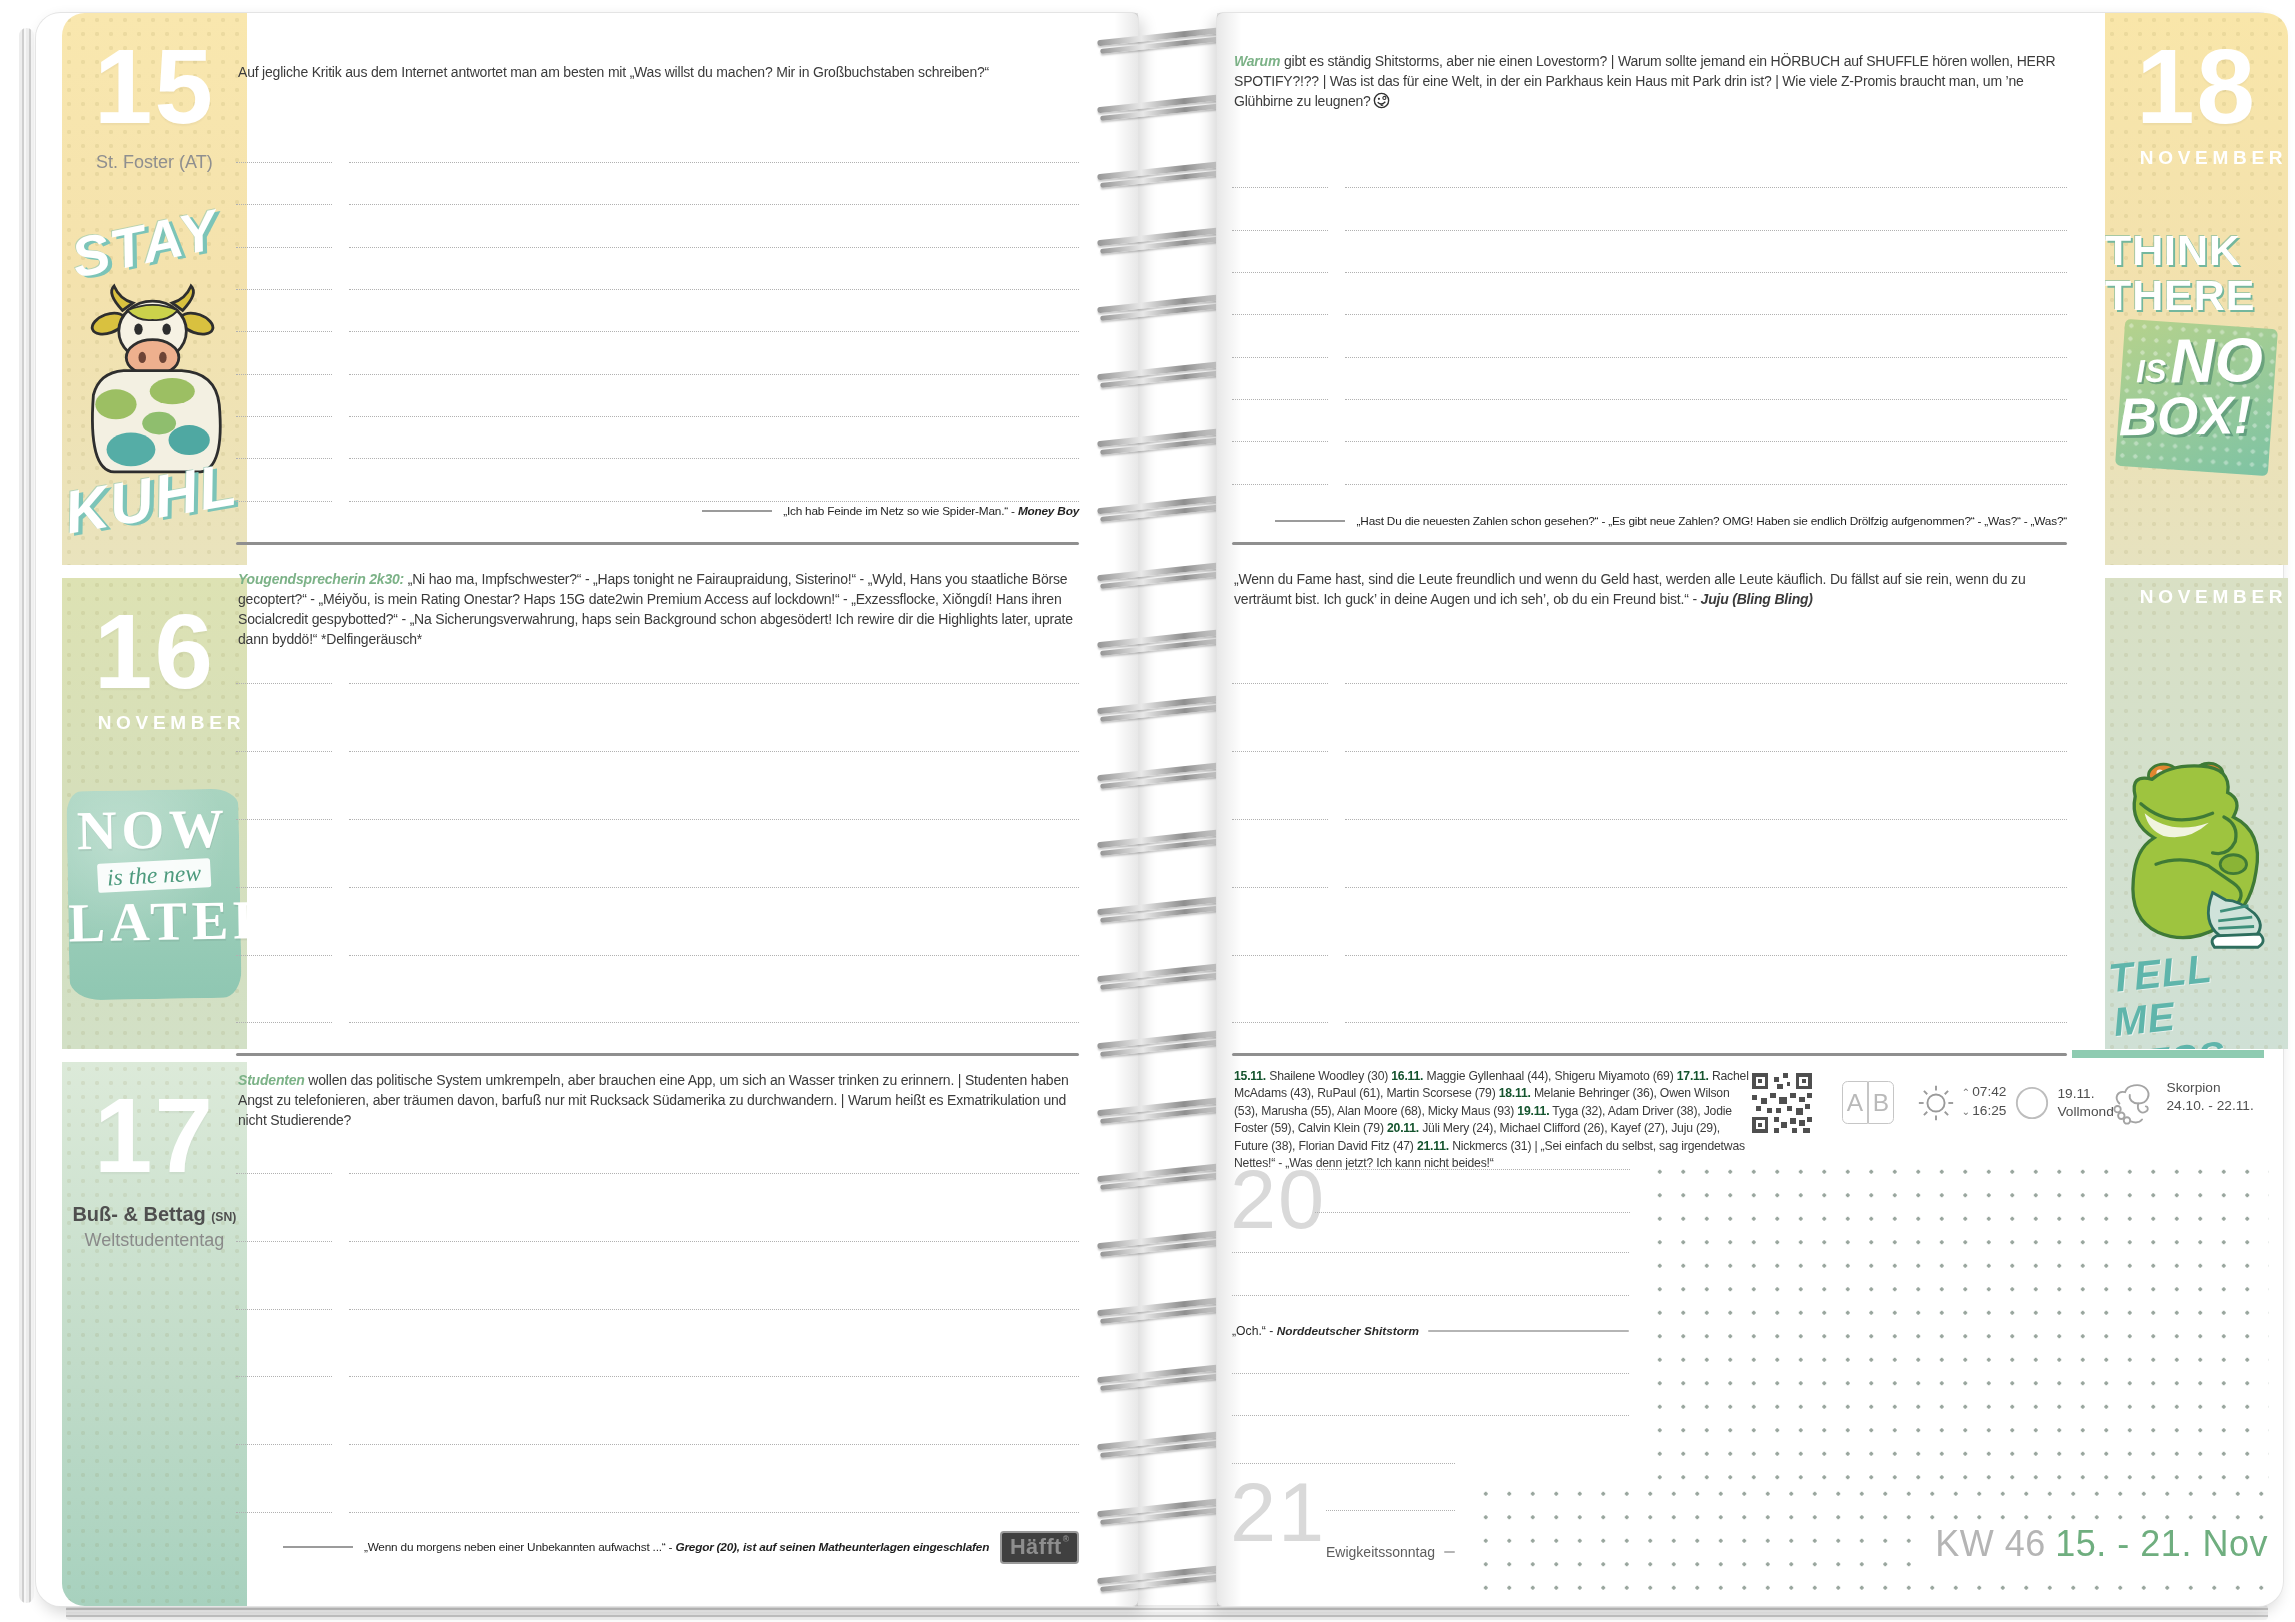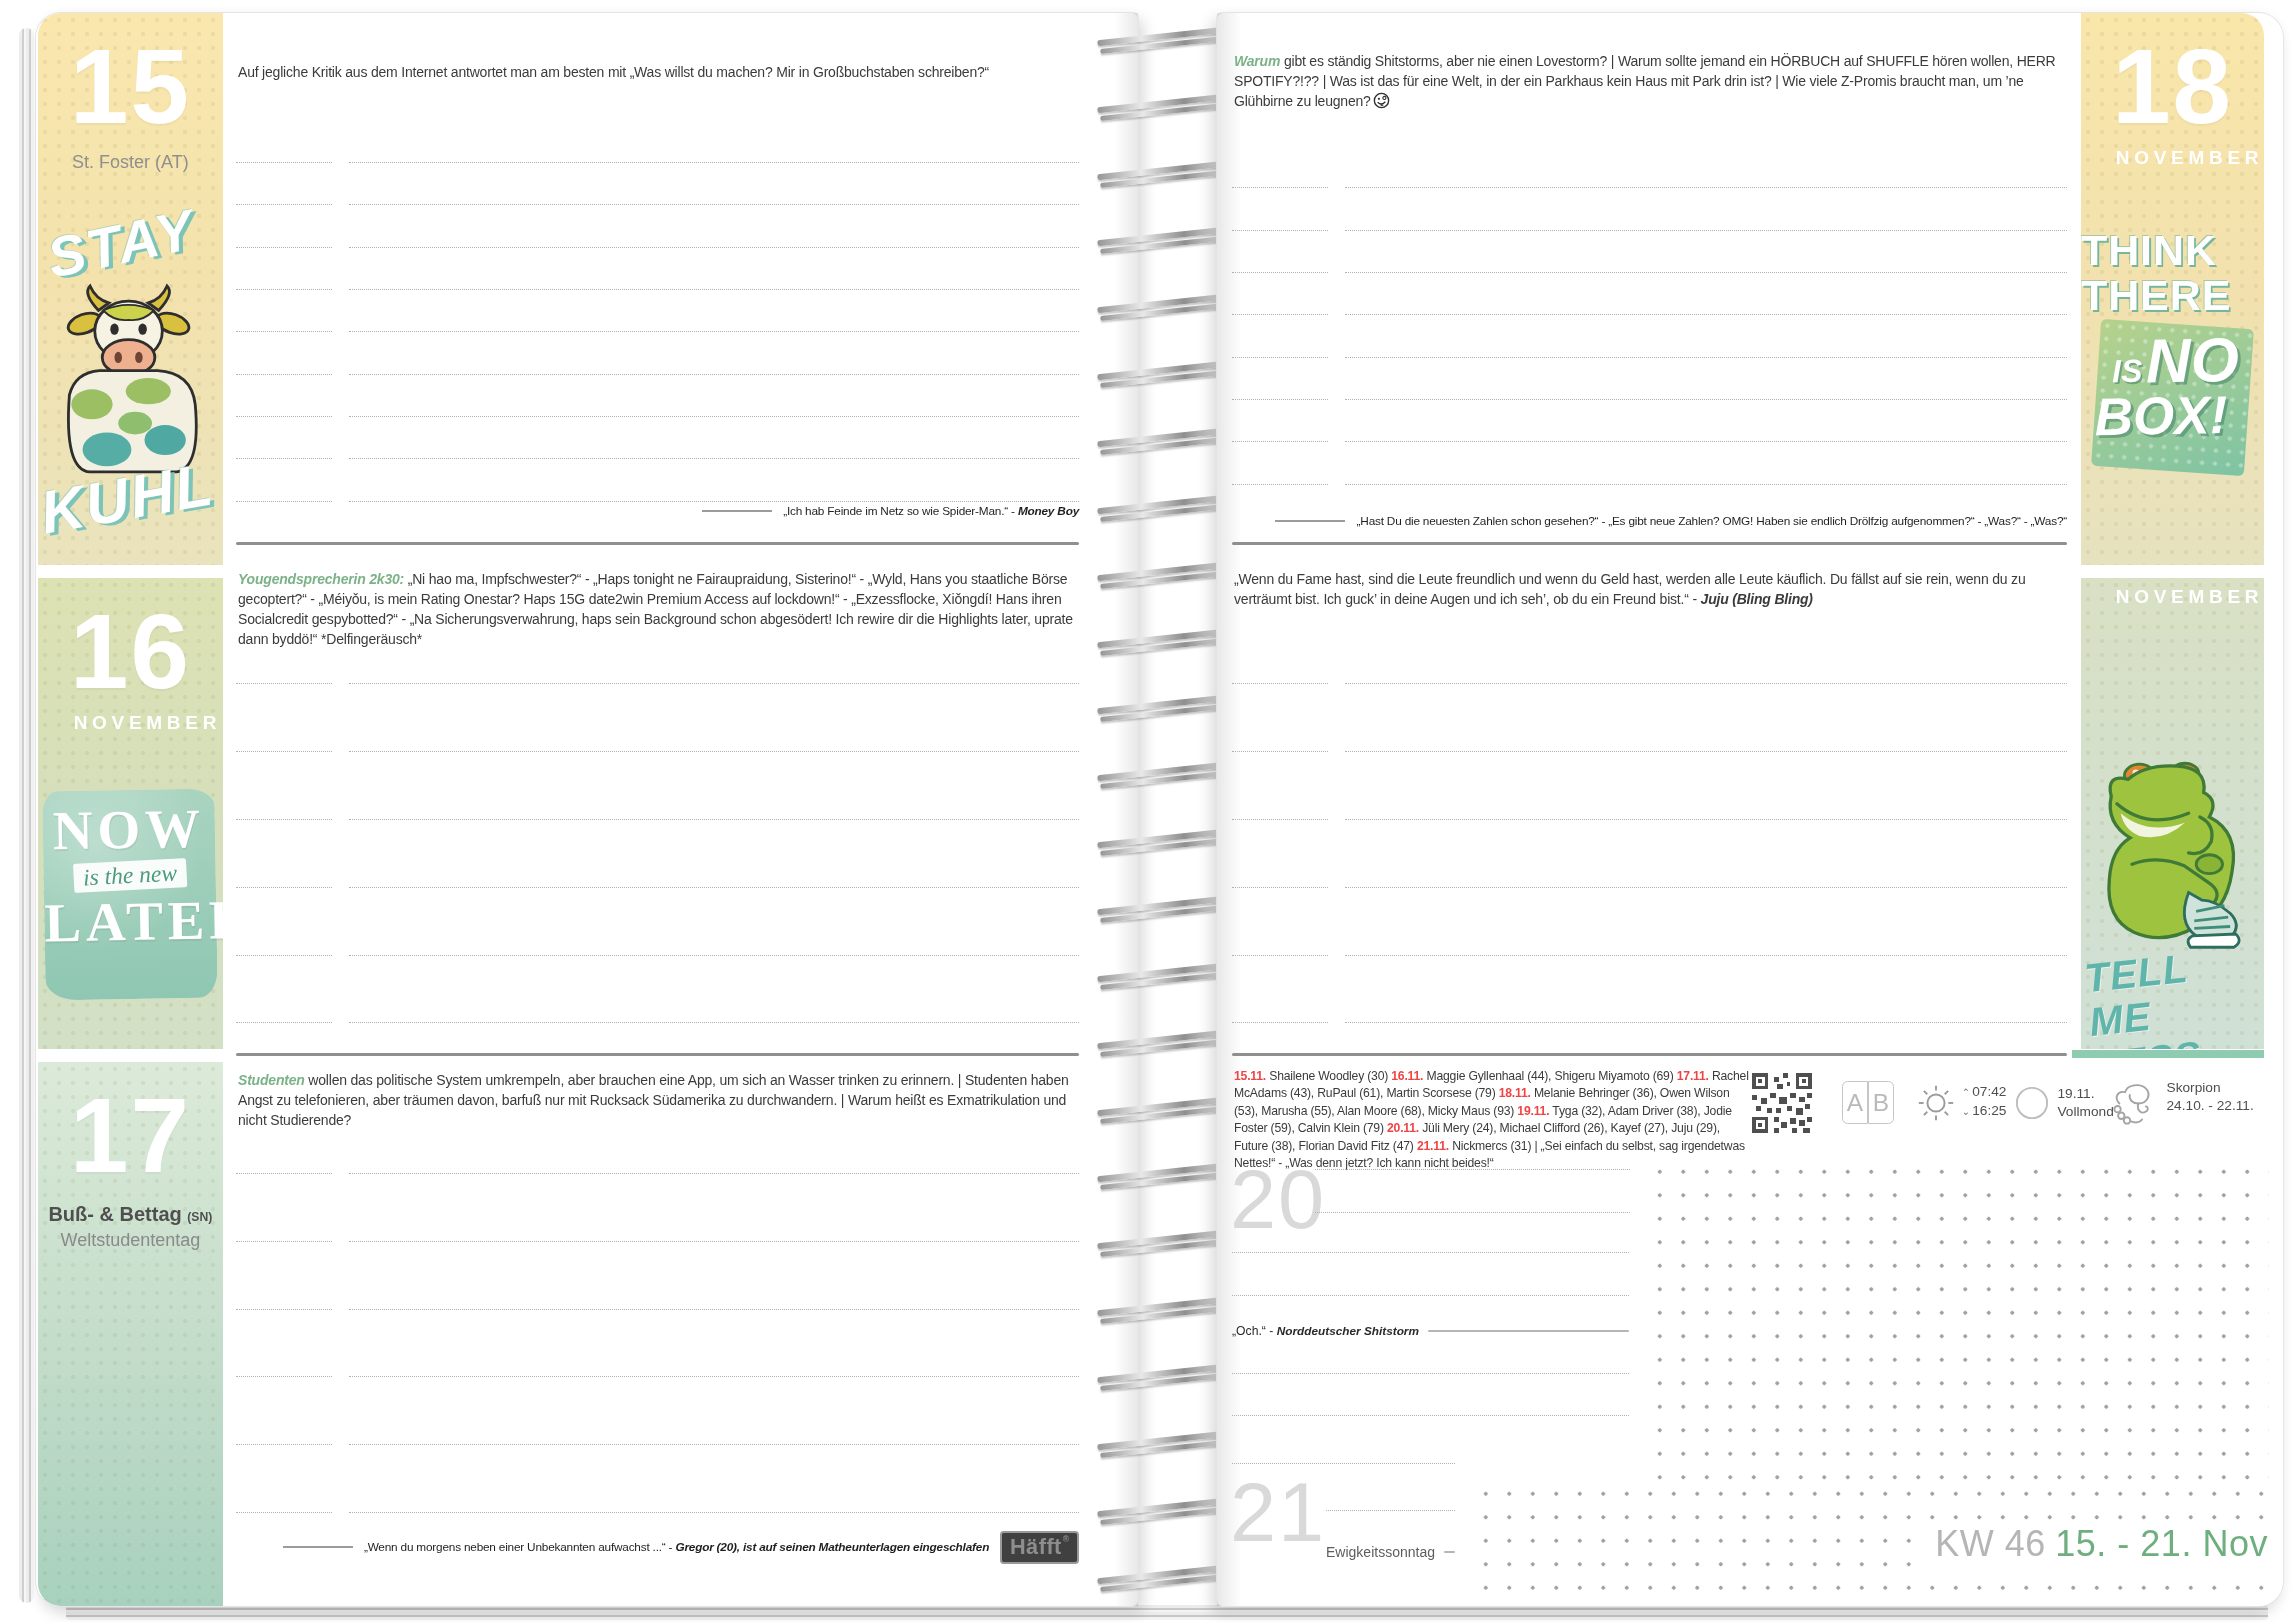--- a/index.html
+++ b/index.html
@@ -19,21 +19,21 @@
   .page.left  { left:36px;  width:1102px; border-radius:24.5px 5.6px 5.6px 24.5px;
     box-shadow:0 0 0 0.9px #e4e4e4, 4.7px 6.6px 15px rgba(0,0,0,.16); }
   .page.right { left:1217px; width:1066px; border-radius:5.6px 24.5px 24.5px 5.6px;
     box-shadow:0 0 0 0.9px #e4e4e4, -4.7px 6.6px 15px rgba(0,0,0,.16); }
   .page.left::after  { content:""; position:absolute; top:0; bottom:0; right:0; width:24.5px;
     background:linear-gradient(270deg,rgba(0,0,0,.09),transparent); pointer-events:none; }
   .page.right::before{ content:""; position:absolute; top:0; bottom:0; left:0; width:24.5px;
     background:linear-gradient(90deg,rgba(0,0,0,.09),transparent); pointer-events:none; }
 
   
-  .sb { position:absolute; overflow:hidden; }
+  .sb { position:absolute; overflow:hidden;margin-left:24px; }
   .sb::before { content:""; position:absolute; inset:0;
     background-image:radial-gradient(rgba(120,110,40,.10) 1.9px, transparent 2.4px);
     background-size:14px 14px; pointer-events:none; }
   .page.left  .sb { left:1.9px; width:185px; }
   .page.right .sb { left:864px; width:183px; }
   .b15 { top:0; height:552px; background:linear-gradient(180deg,#f9e7ae,#f4e2ad 48%,#e9e3bd); border-radius:22.6px 0 0 0; }
   .b16 { top:565px; height:471px; background:linear-gradient(180deg,#dde2b3,#d6dfba 45%,#d2e0c6); }
   .b17 { top:1049px; height:544px; background:linear-gradient(180deg,#dcead9,#c2dcc9 55%,#a7d1be); border-radius:0 0 0 22.6px; }
   .b18 { top:0; height:552px; background:linear-gradient(180deg,#f9e6a9,#f2e1ae 50%,#e6e2bf); border-radius:0 22.6px 0 0; }
   .b19 { top:565px; height:471px; background:linear-gradient(180deg,#d9e0c4,#d3e0cd 50%,#cfe0d5); }
@@ -104,21 +104,21 @@
   .wline.single { border-top:1.9px dotted #b1b1b1; }
 
   .ghostnum { position:absolute; color:#d9d9d9; font-size:83px; font-weight:400; line-height:1; letter-spacing:1.9px; }
   .fillrow { position:absolute; display:flex; align-items:center; }
   .fillrow .txt { font-size:12.2px; color:#2a2a2a; white-space:nowrap; }
   .fillrow .txt .qby { font-size:11.8px; }
   .fillrow .ln { flex:1; height:2.8px; background:#b5b5b5; margin-left:9.4px; border-radius:1.9px; }
   .fillrow.holrow .txt { font-size:14px; color:#5d5d5d; }
 
   .bday { position:absolute; font-size:12.2px; line-height:17.4px; letter-spacing:-0.2px; color:#3b3b3b; }
-  .bday b { color:#ef4444; }
+  .bday b { color:#14532d; }
 
   .astro { position:absolute; display:flex; align-items:flex-start; color:#5a5a5a; }
   .astro .lbl { font-size:13.7px; line-height:18px; color:#4f4f4f; }
   .ab { display:flex; }
   .ab span { display:flex; align-items:center; justify-content:center; width:26px; height:43px;
     border:1.9px solid #c6c6c6; color:#b9b9b9; font-size:24.5px; }
   .ab span:first-child { border-radius:5.6px 0 0 5.6px; border-right-width:0.9px; }
   .ab span:last-child  { border-radius:0 5.6px 5.6px 0; border-left-width:0.9px; }
   .arr { font-size:10.4px; color:#777; margin-right:1.9px; }
 

